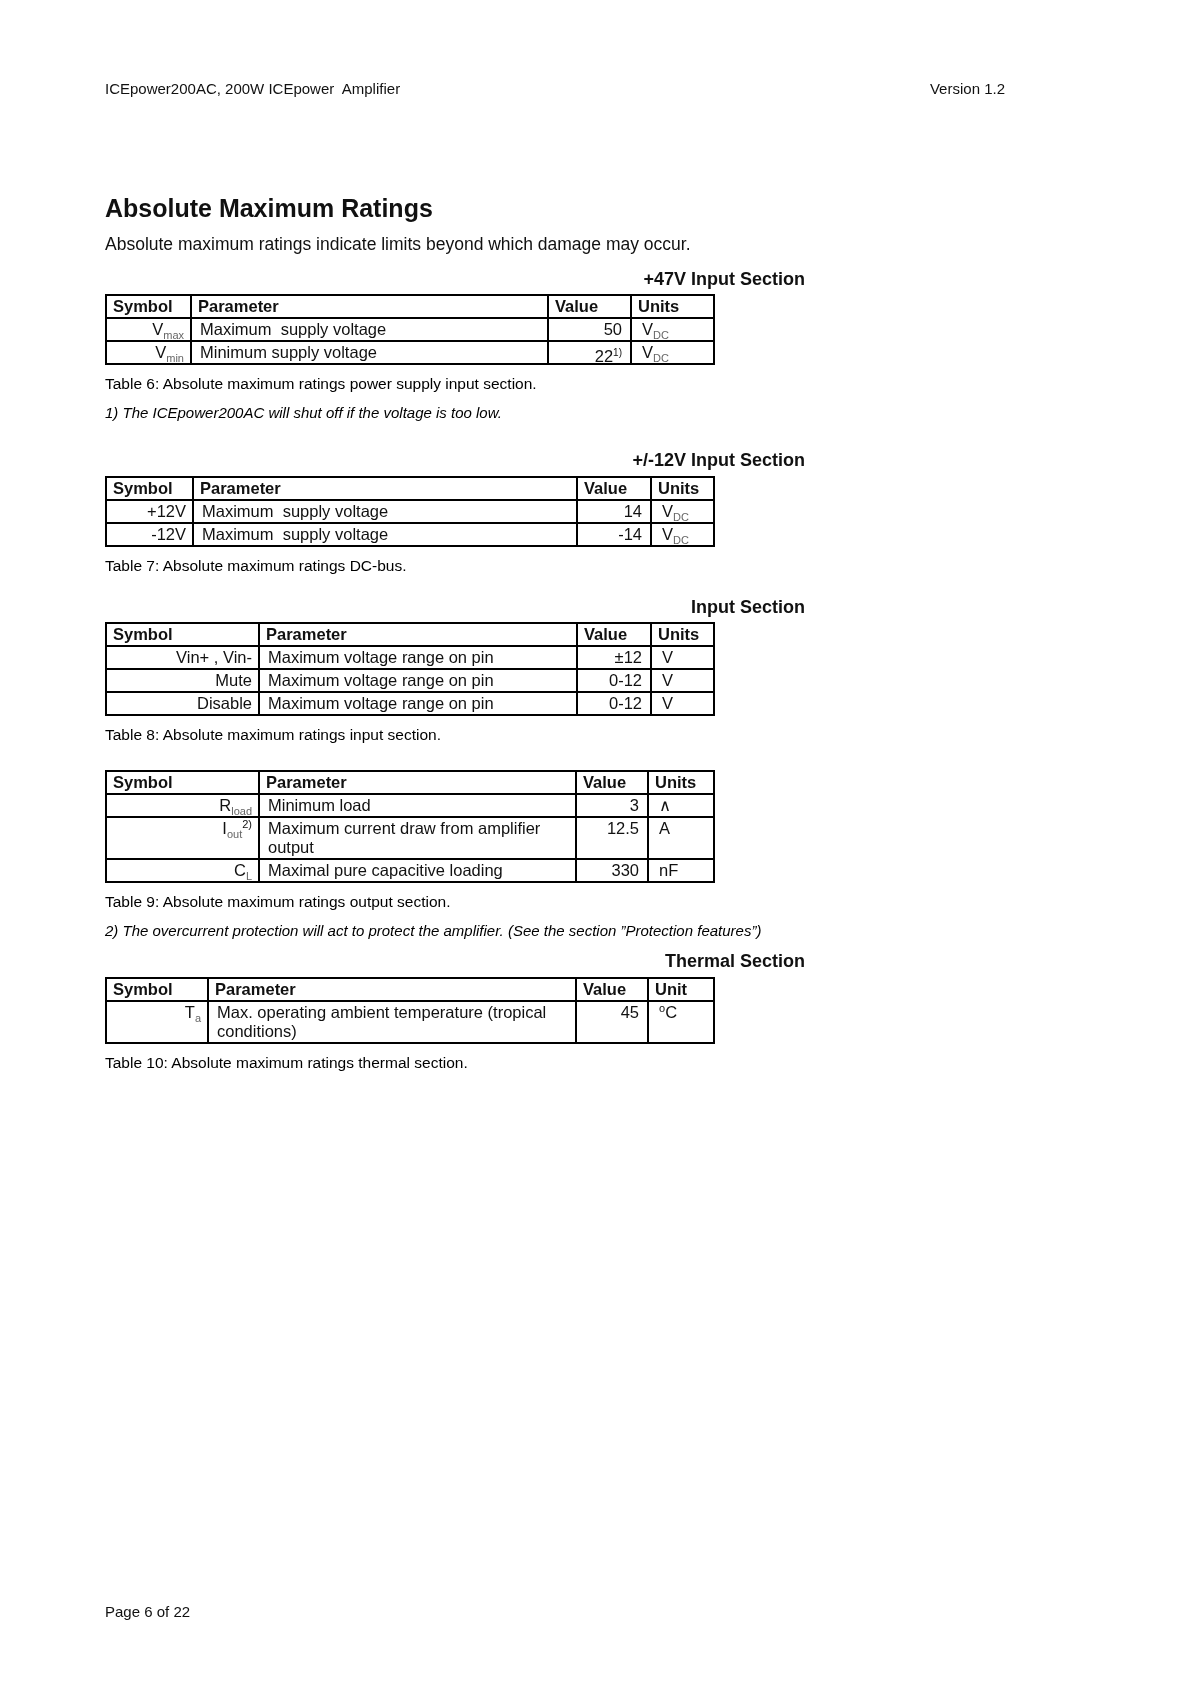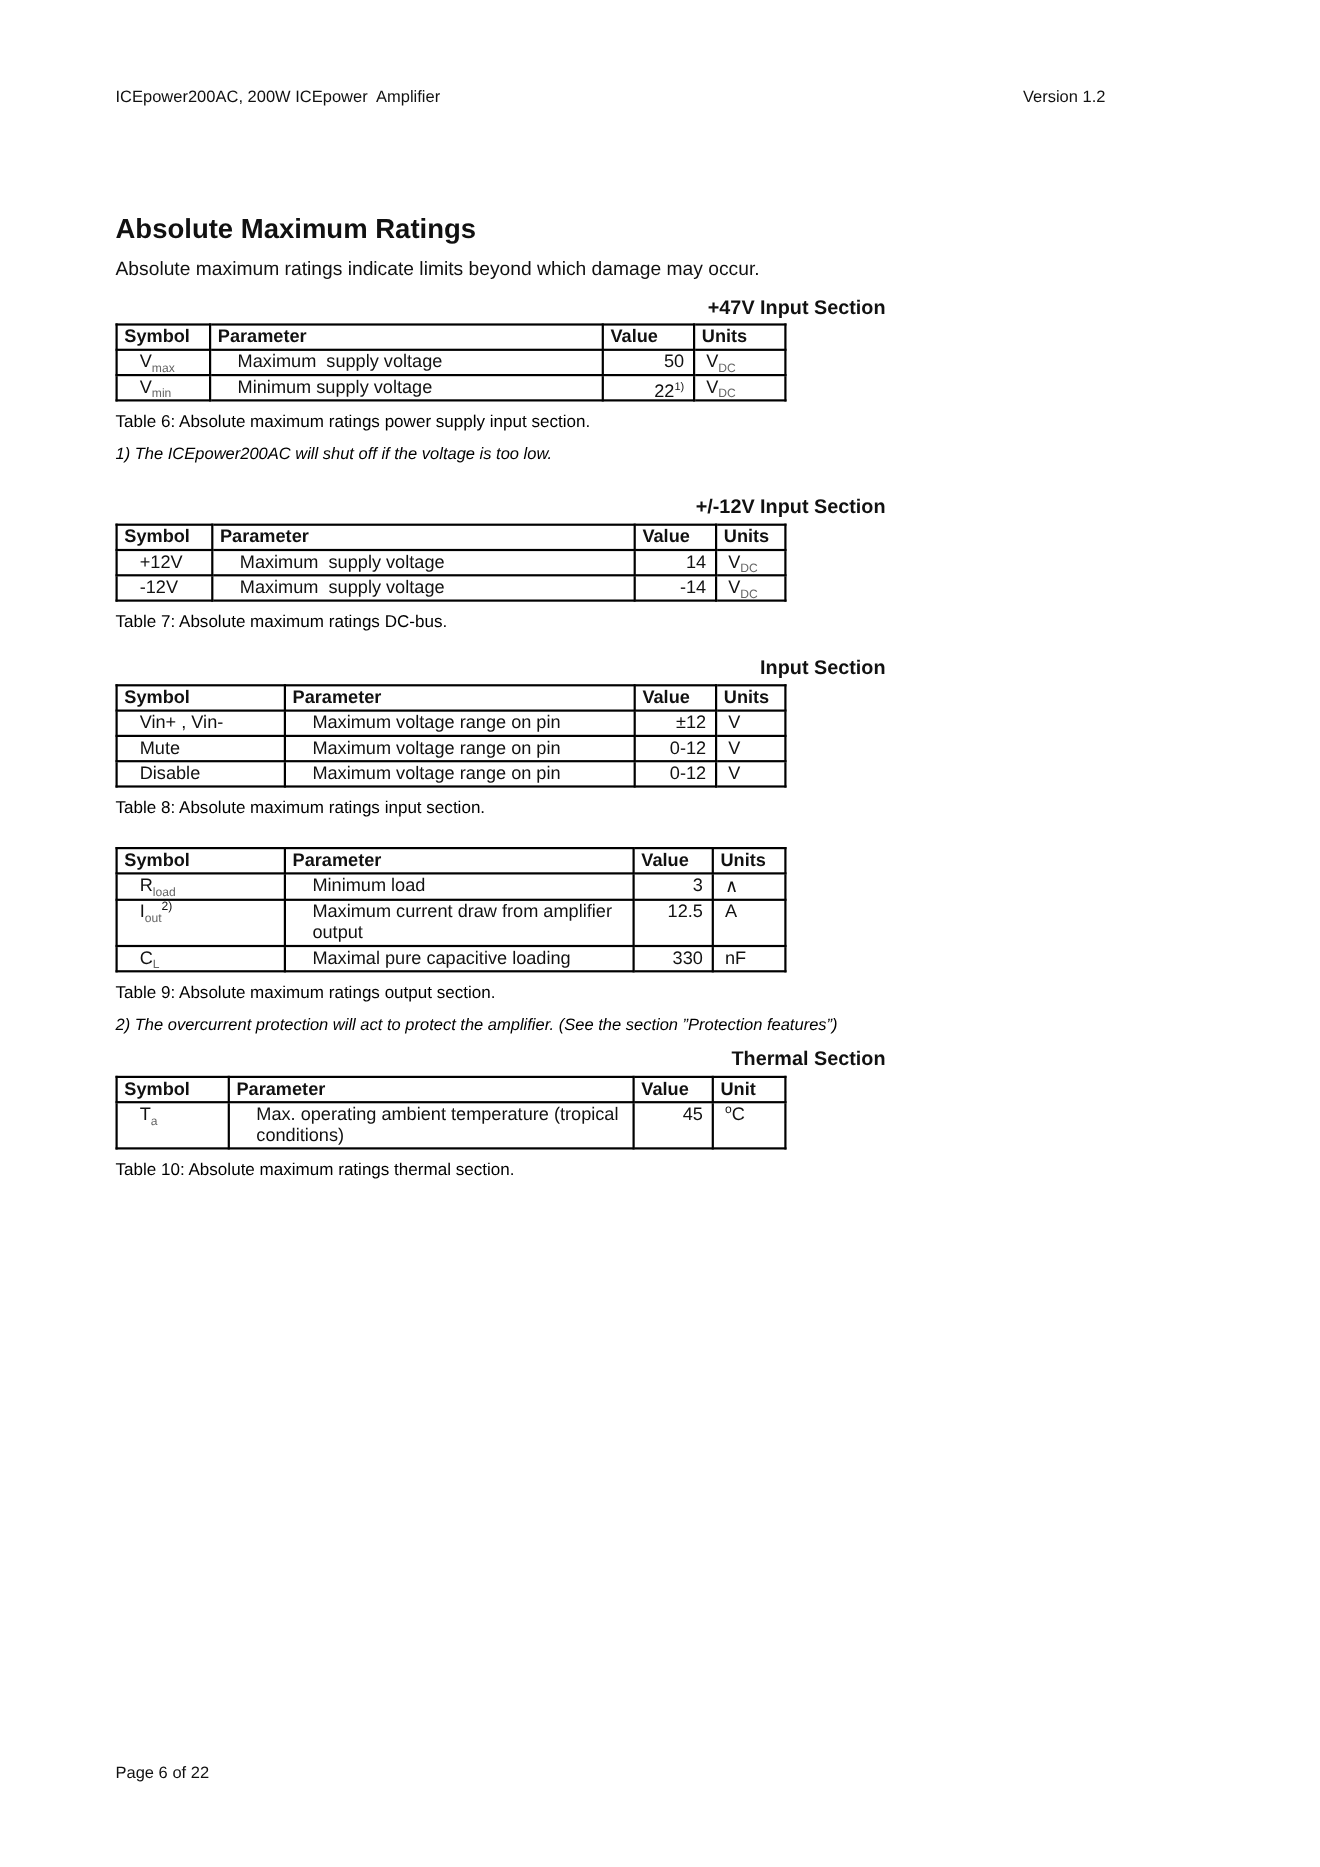--- a/index.html
+++ b/index.html
@@ -26,22 +26,22 @@
   section.s4 { margin-top: 12px; }
   table {
     border-collapse: collapse; table-layout: fixed; width: 608px;
     border: 2px solid #4d7c0f; font-size: 16.5px;
   }
   th, td { border: 2px solid #000; padding: 1px 6px; vertical-align: top; overflow: hidden; }
   tbody td { border-top-width: 1px; }
   tr { height: 20px; }
   thead th { font-weight: bold; text-align: left; }
   thead th.val, thead th.unit { text-align: left; }
-  td.sym { padding-left: 20px; }
-  td.param { padding-left: 24px; }
+  td.sym { padding-left: 20px; text-align: right; }
+  td.param { padding-left: 8px; }
   td.param span { white-space: pre-wrap; }
   td.val { text-align: right; padding-right: 8px; }
   td.unit { padding-left: 10px; }
   sub { font-size: 11px; color: #666; vertical-align: sub; line-height: 0; }
   sup { font-size: 11px; vertical-align: super; line-height: 0; }
   td.val sup { font-size: 10px; }
   .low { position: relative; top: 4px; display: inline-block; }
   p.caption { font-size: 15.5px; color: #000000; margin: 10px 0 0 0; }
   p.footnote { font-size: 15px; font-style: italic; margin: 11px 0 0 0; color: #000; }
   .page-footer { position: absolute; top: 1603px; left: 105px; font-size: 15px; }

